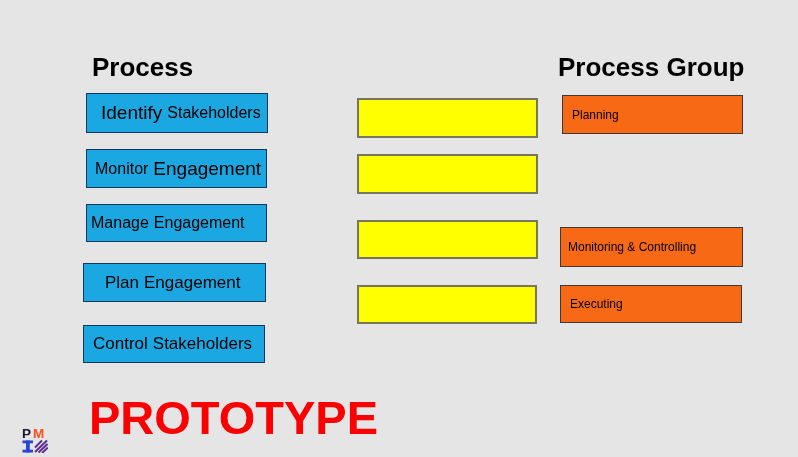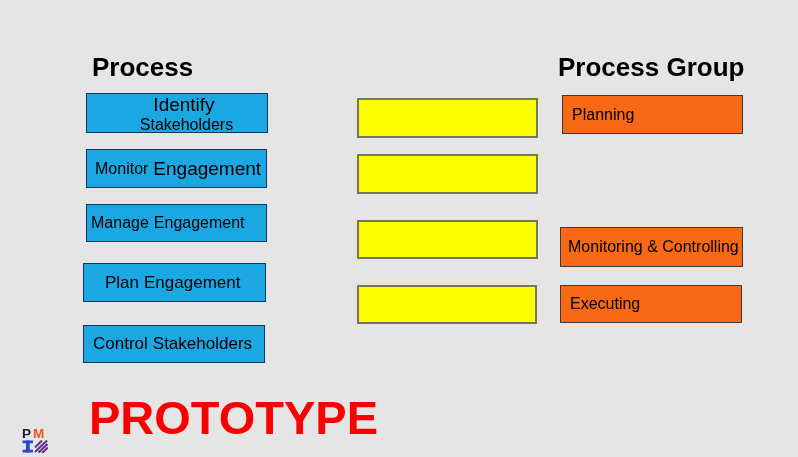--- a/index.html
+++ b/index.html
@@ -13,41 +13,41 @@
     --logo-p:#181830; --logo-m:#F4511E; --logo-i:#2946D2; --logo-stripe:#5C2D91;
   }
   .stage{position:relative;width:798px;height:457px;background:#e5e5e5;overflow:hidden;}
 
   .hdr{position:absolute;margin:0;font-size:26px;font-weight:700;color:var(--heading);letter-spacing:0;}
   .hdr-left{left:92px;top:52px;}
   .hdr-right{left:558px;top:52px;}
 
   .pbox{position:absolute;box-sizing:border-box;background:var(--process-fill);
         border:1px solid var(--process-border);display:flex;align-items:center;color:#000;}
-  .b1{left:86px;top:93px;width:182px;height:40px;padding-left:14px;flex-direction:column;}
+  .b1{left:86px;top:93px;width:182px;height:40px;padding-left:14px;}
   .b2{left:86px;top:149px;width:181px;height:39px;padding-left:8px;}
   .b3{left:86px;top:204px;width:181px;height:38px;padding-left:4px;}
   .b4{left:83px;top:263px;width:183px;height:39px;padding-left:21px;}
   .b5{left:83px;top:325px;width:182px;height:38px;padding-left:9px;}
   .seg{white-space:pre;}
   .gap{margin-left:5px;}
   .s19{font-size:19px;}
   .s17{font-size:17px;}
   .s16{font-size:16px;}
 
   .slot{position:absolute;box-sizing:border-box;background:var(--slot-fill);
         border:2px solid var(--slot-border);}
   .y1{left:357px;top:98px;width:181px;height:40px;}
   .y2{left:357px;top:154px;width:181px;height:40px;}
   .y3{left:357px;top:220px;width:181px;height:39px;}
   .y4{left:357px;top:285px;width:180px;height:39px;}
 
   .obox{position:absolute;box-sizing:border-box;background:var(--group-fill);
         border:1px solid var(--group-border);display:flex;align-items:center;
-        padding-left:9px;font-size:16px;color:#000;}
+        padding-left:9px;font-size:12px;color:#000;}
   .o1{left:562px;top:95px;width:181px;height:39px;}
   .o2{left:562px;top:153px;width:180px;height:41px;}
   .o3{left:560px;top:227px;width:183px;height:40px;padding-left:7px;}
   .o4{left:560px;top:285px;width:182px;height:38px;}
 
   .watermark{position:absolute;left:89px;top:394px;font-size:47px;font-weight:700;
              color:var(--watermark);line-height:1;letter-spacing:0;}
 
   .logo{position:absolute;left:22px;top:426px;}
   .lp{font-family:"Liberation Sans",sans-serif;font-weight:700;font-size:13.5px;fill:var(--logo-p);}

